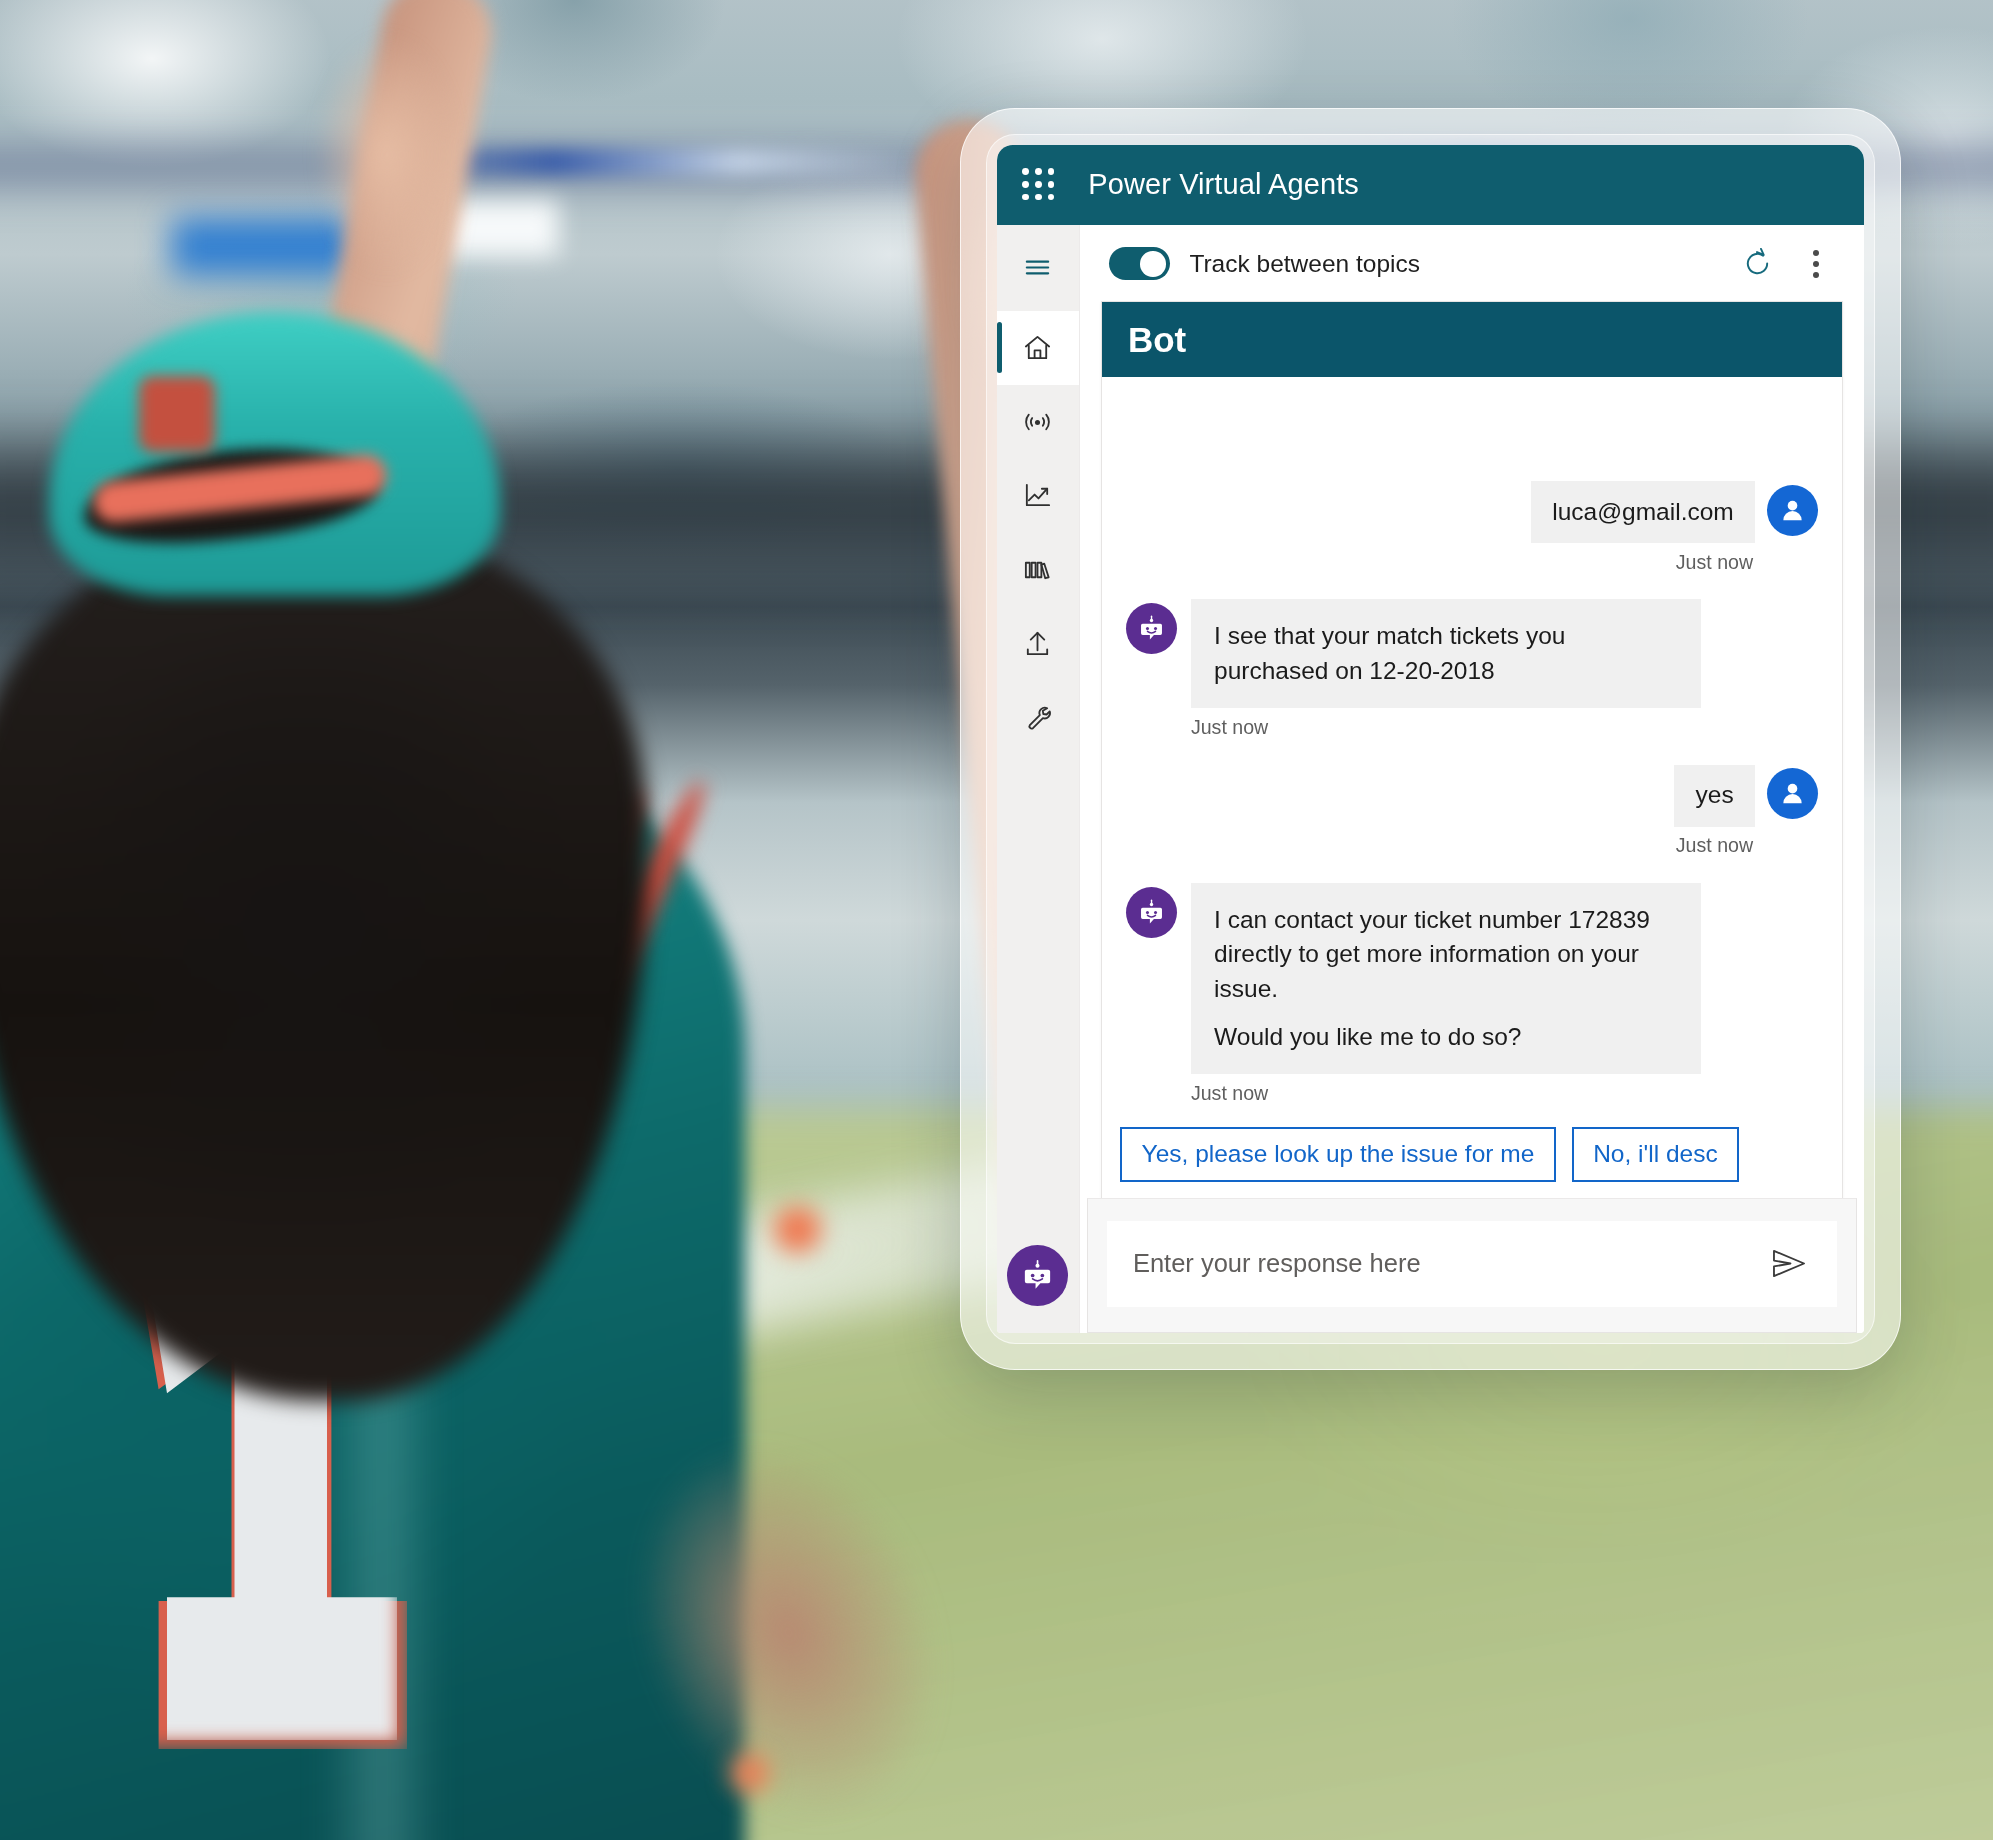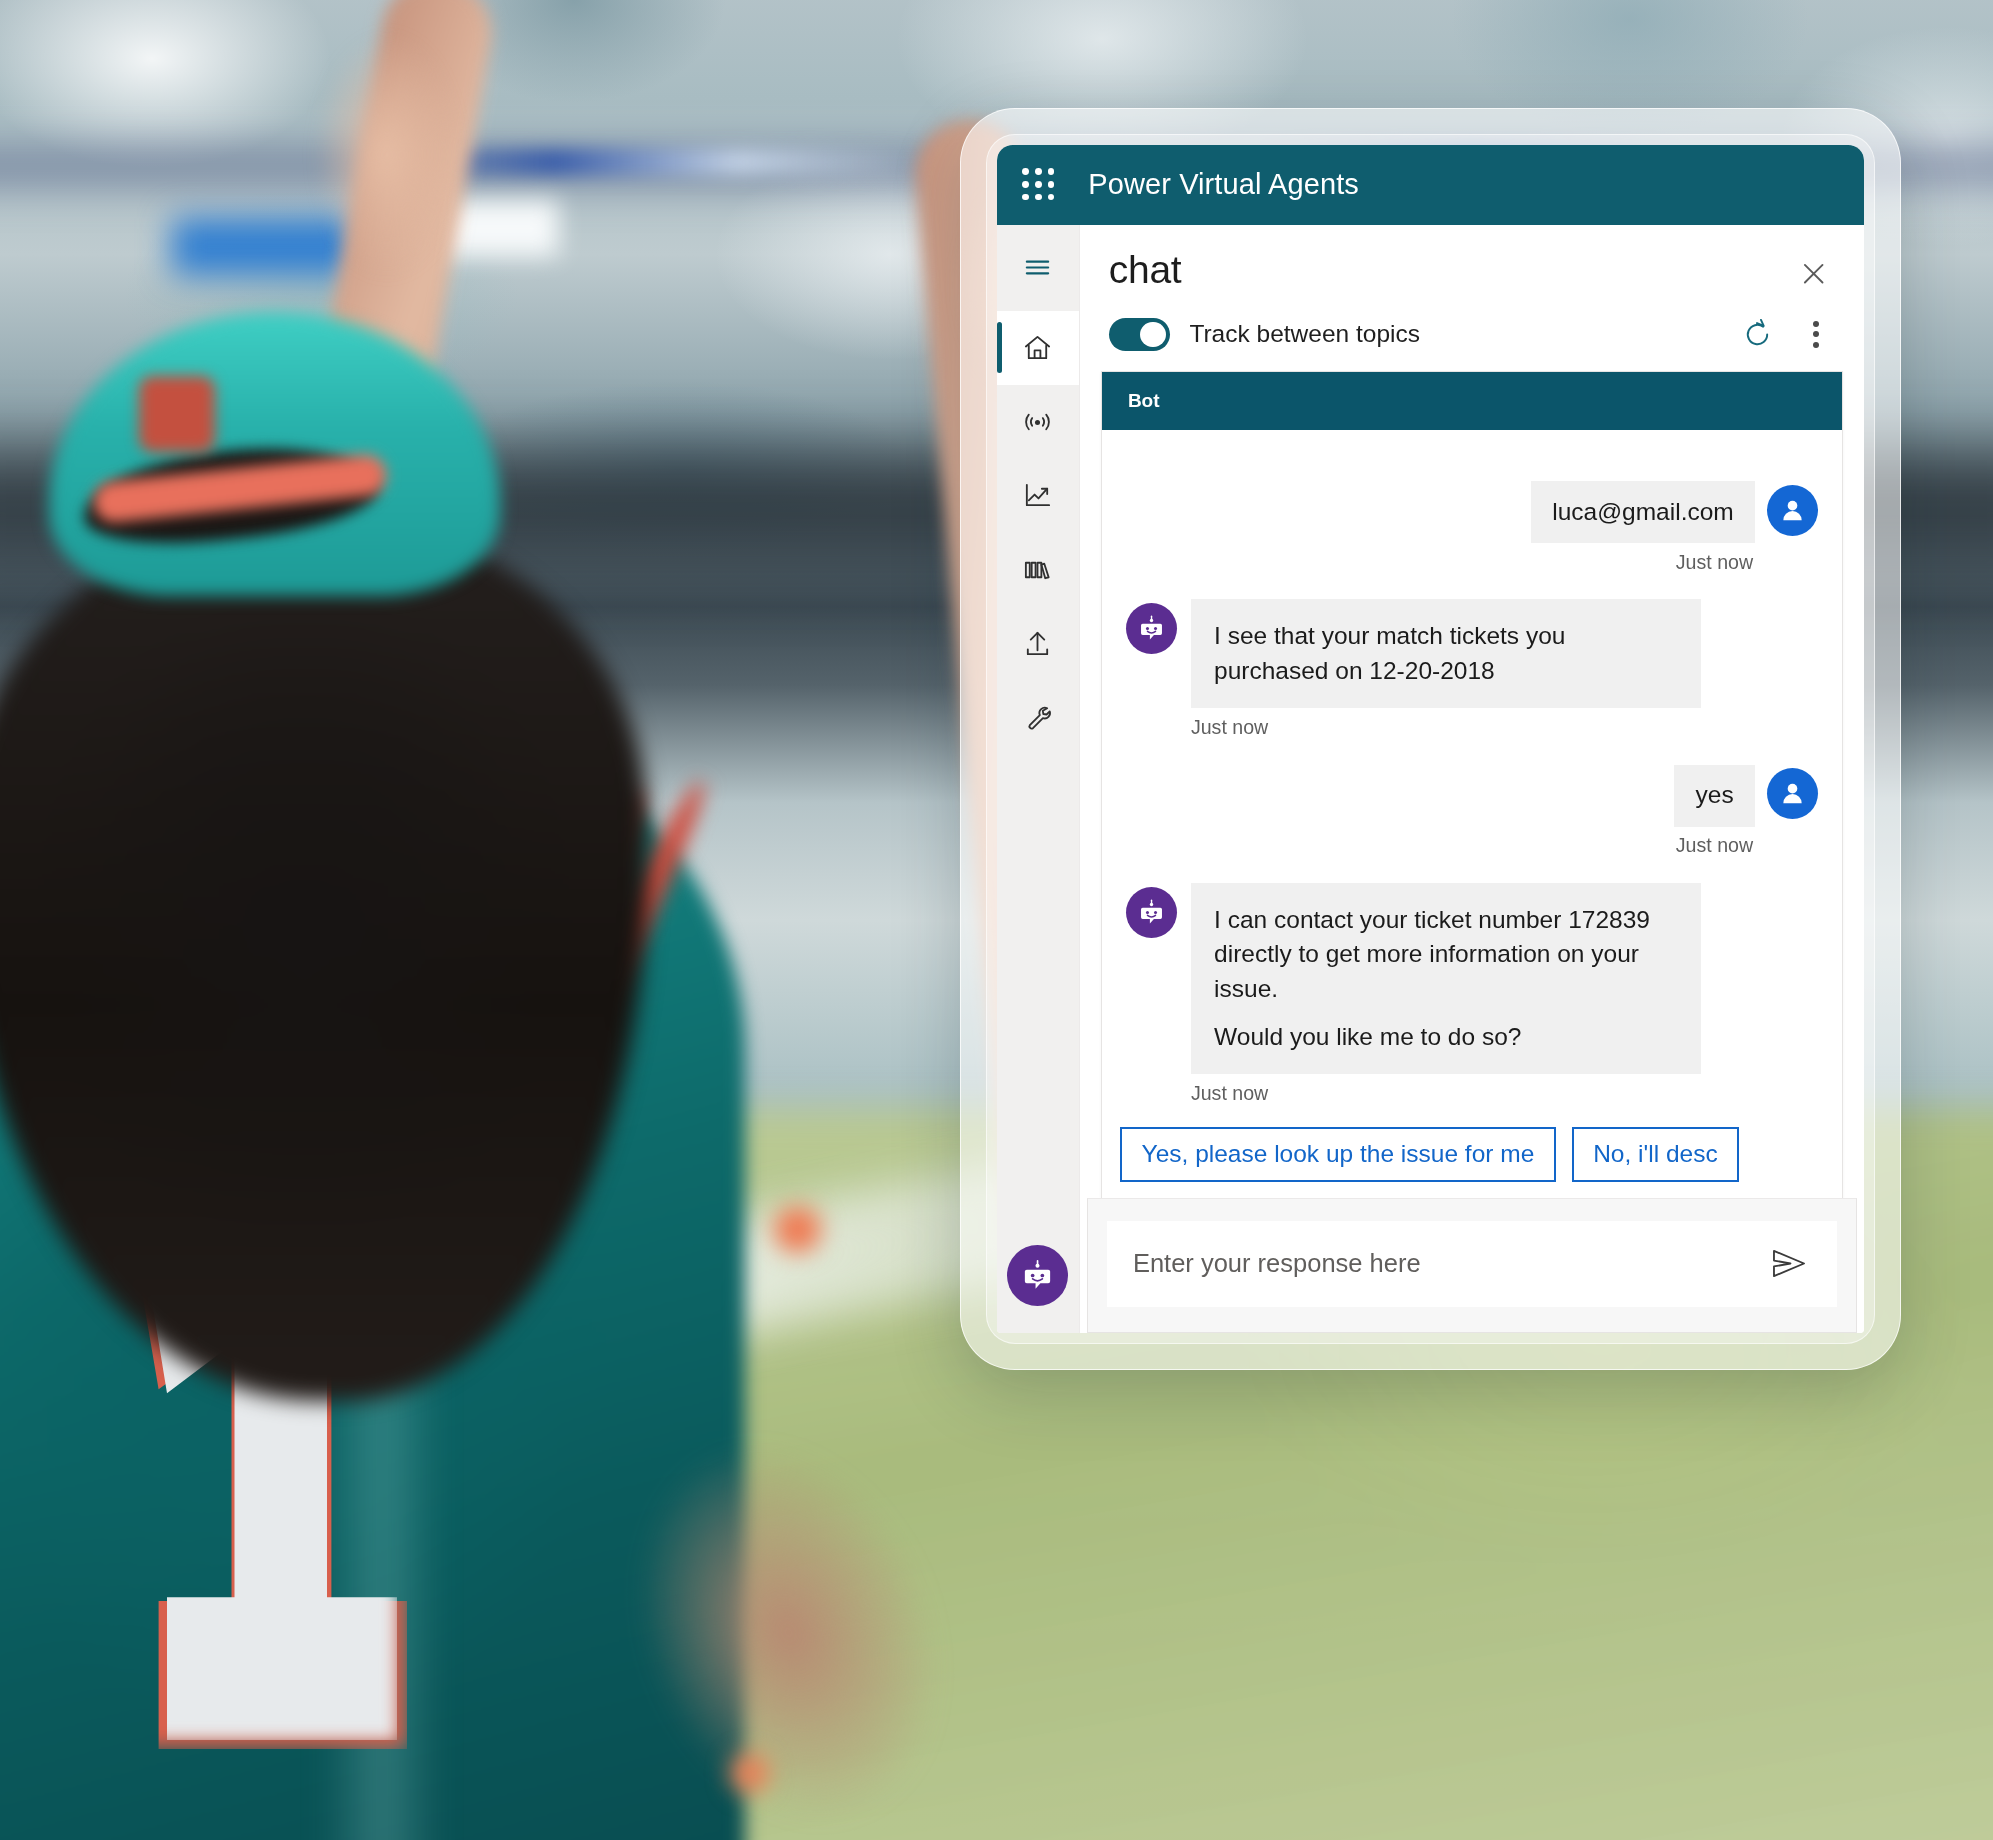--- a/index.html
+++ b/index.html
@@ -439,21 +439,21 @@
     min-height: 0;
     display: flex;
     flex-direction: column;
     border: 1px solid #e6e4e3;
     border-bottom: none;
     box-shadow: 0 1px 2.9px rgba(0,0,0,.05);
   }
   #bot-card-header {
     background: #0b556a;
     color: #fff;
-    font-size: 19px;
+    font-size: 35px;
     font-weight: 700;
     padding: 17.6px 25.5px;
     flex: 0 0 auto;
   }
   #messages {
     flex: 1;
     min-height: 0;
     overflow: hidden;
     background: #fff;
     padding: 13.7px 23.5px 11.8px 23.5px;
@@ -666,29 +666,20 @@
           <path d="M7 12 h22 a2 2 0 0 1 2 2 v10 a2 2 0 0 1 -2 2 h-8 l-5 5.5 V26 H7 a2 2 0 0 1 -2-2 V14 a2 2 0 0 1 2-2 Z"></path>
           <circle cx="13" cy="18" r="1.9" fill="#5b2d91"></circle>
           <circle cx="23" cy="18" r="1.9" fill="#5b2d91"></circle>
           <path d="M13 21.5 q5 4 10 0" stroke="#5b2d91" stroke-width="1.8" fill="none" stroke-linecap="round"></path>
         </svg>
       </div>
     </div>
 
     <div id="pane">
 
-      <div id="pane-header">
-        <div id="pane-title">chat</div>
-        <div id="close-btn">
-          <svg viewBox="0 0 28 28" fill="none" stroke="#5a5a5a" stroke-width="1.9" stroke-linecap="round">
-            <line x1="5" y1="5" x2="23" y2="23"></line>
-            <line x1="23" y1="5" x2="5" y2="23"></line>
-          </svg>
-        </div>
-      </div>
 
       <div id="pane-toolbar">
         <div id="toggle"></div>
         <div id="toggle-label">Track between topics</div>
         <div class="tb-icon" id="refresh-btn">
           <svg viewBox="0 0 32 32" fill="none" stroke="#166a7d" stroke-width="2" stroke-linecap="round" stroke-linejoin="round">
             <path d="M26 16 a10 10 0 1 1 -4.2 -8.1"></path>
             <path d="M15.5 4.2 L22.4 7.2 L19.6 1"></path>
           </svg>
         </div>

